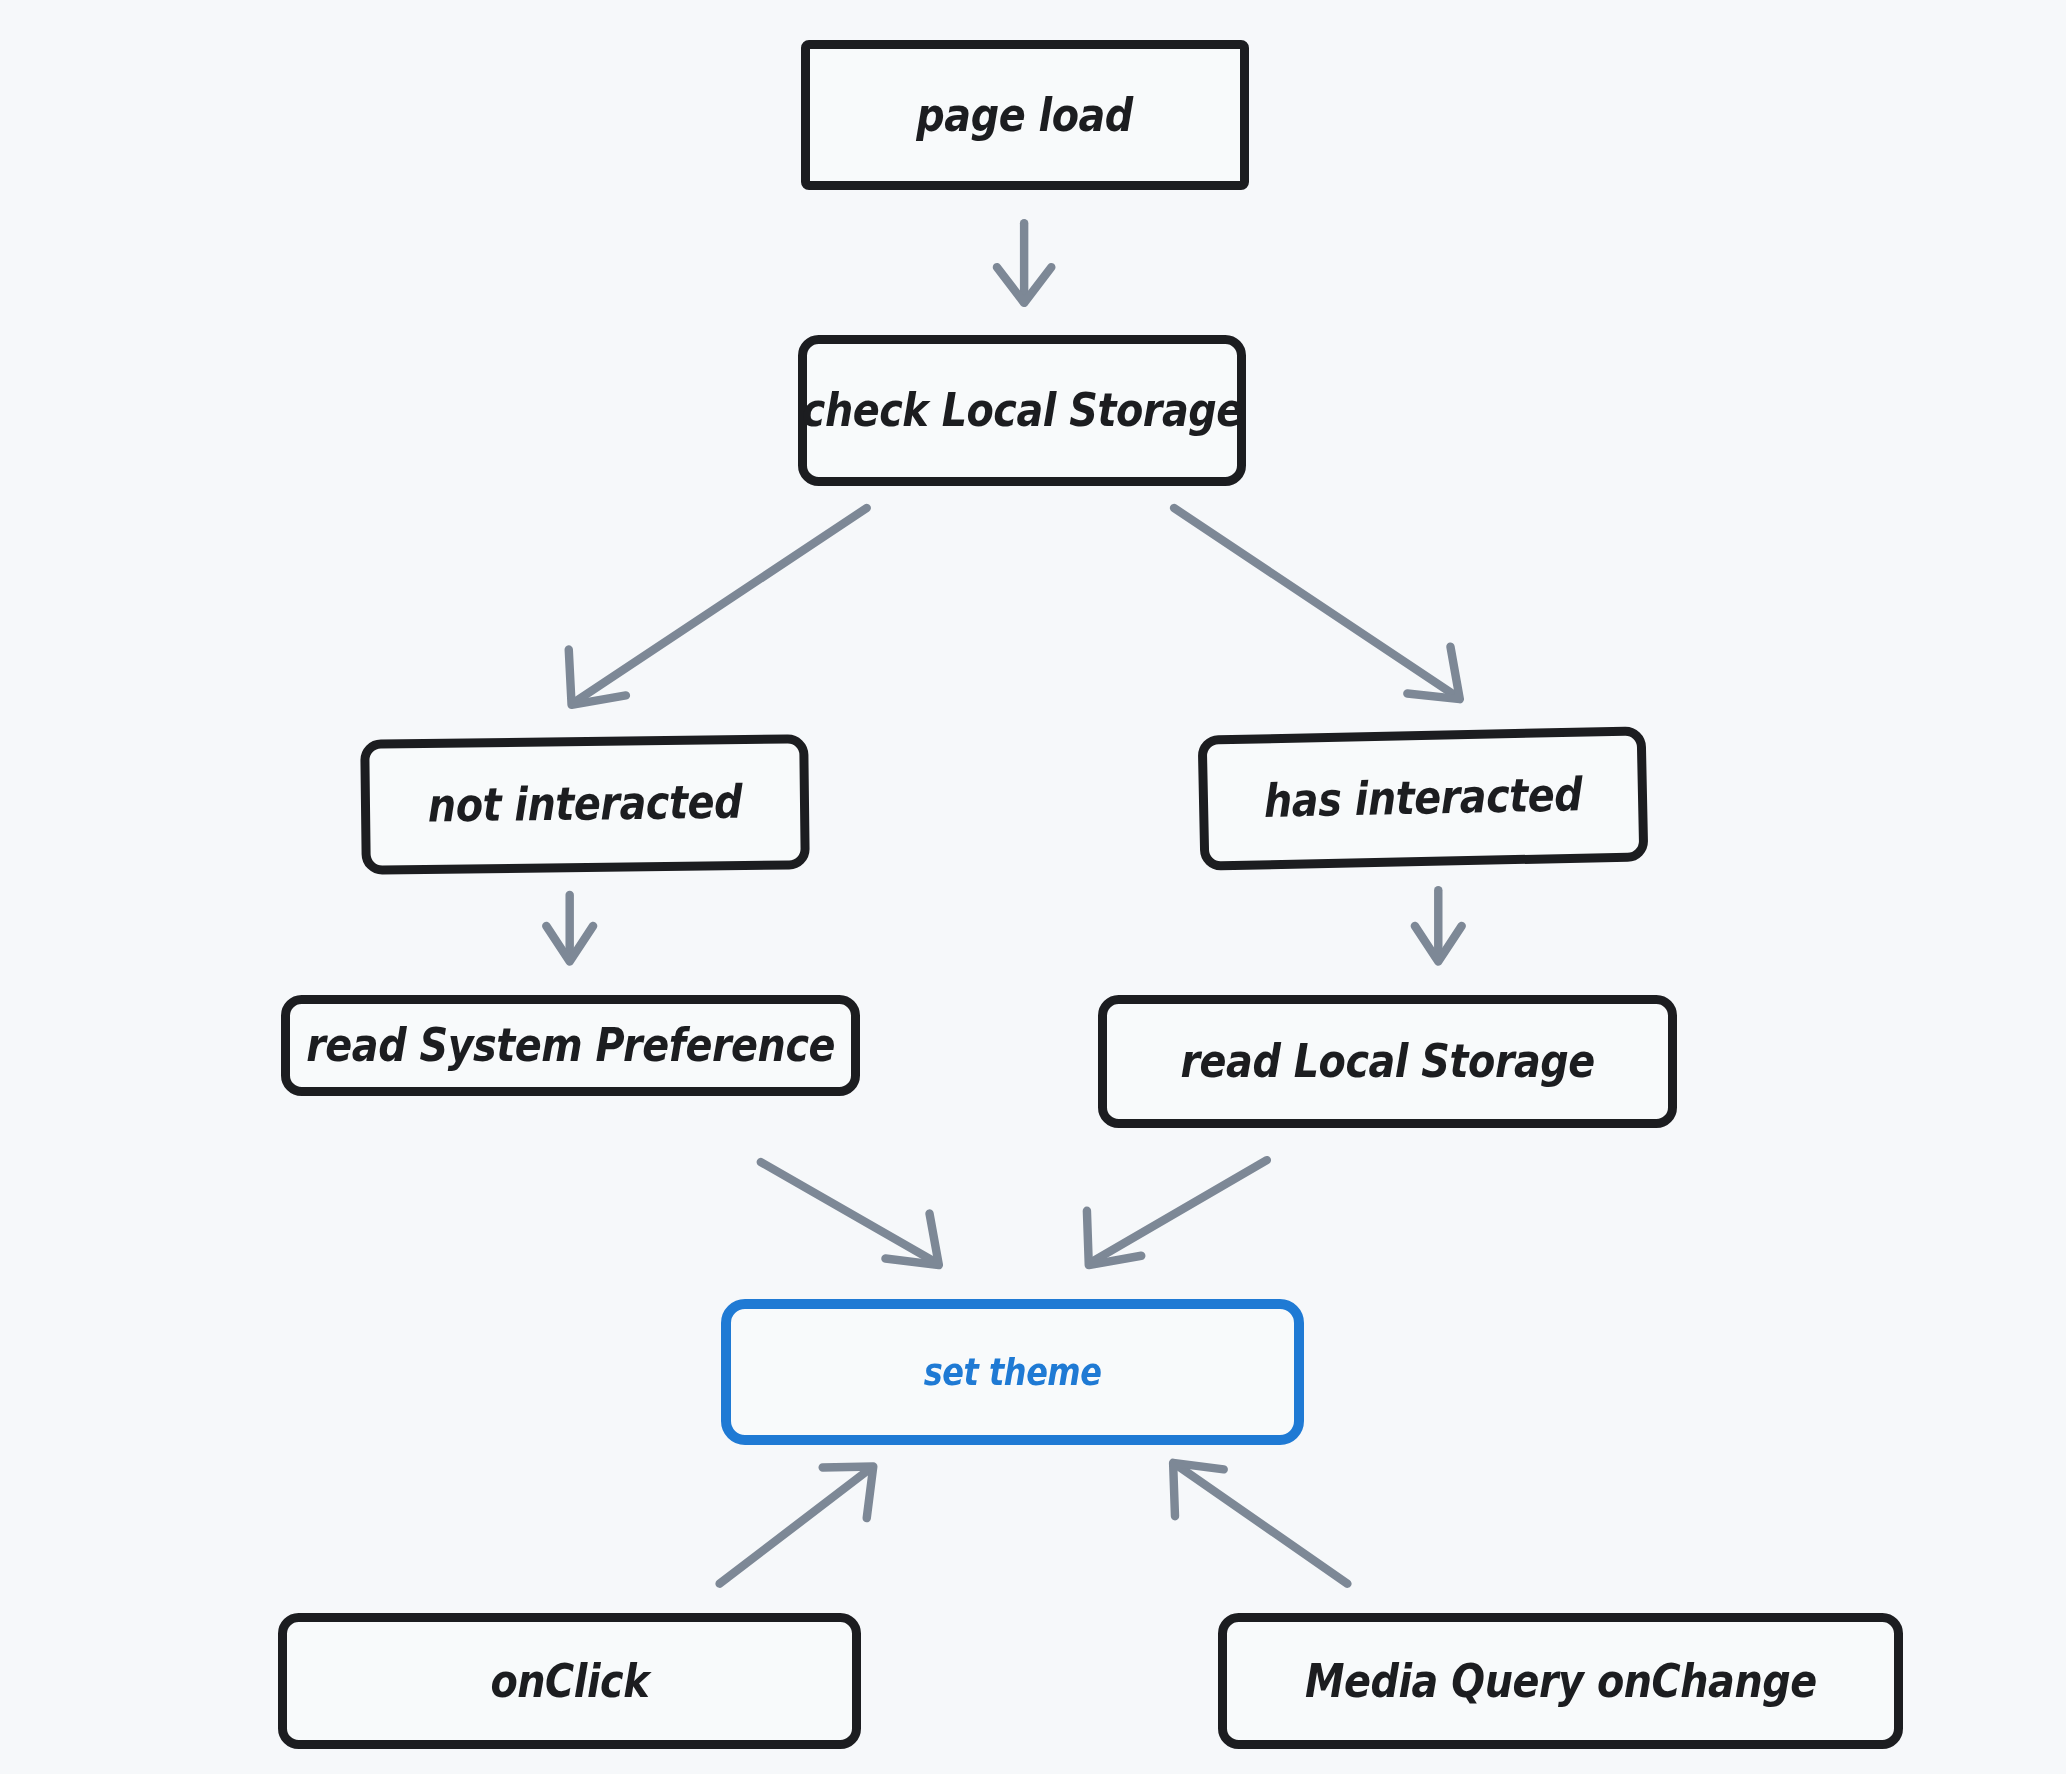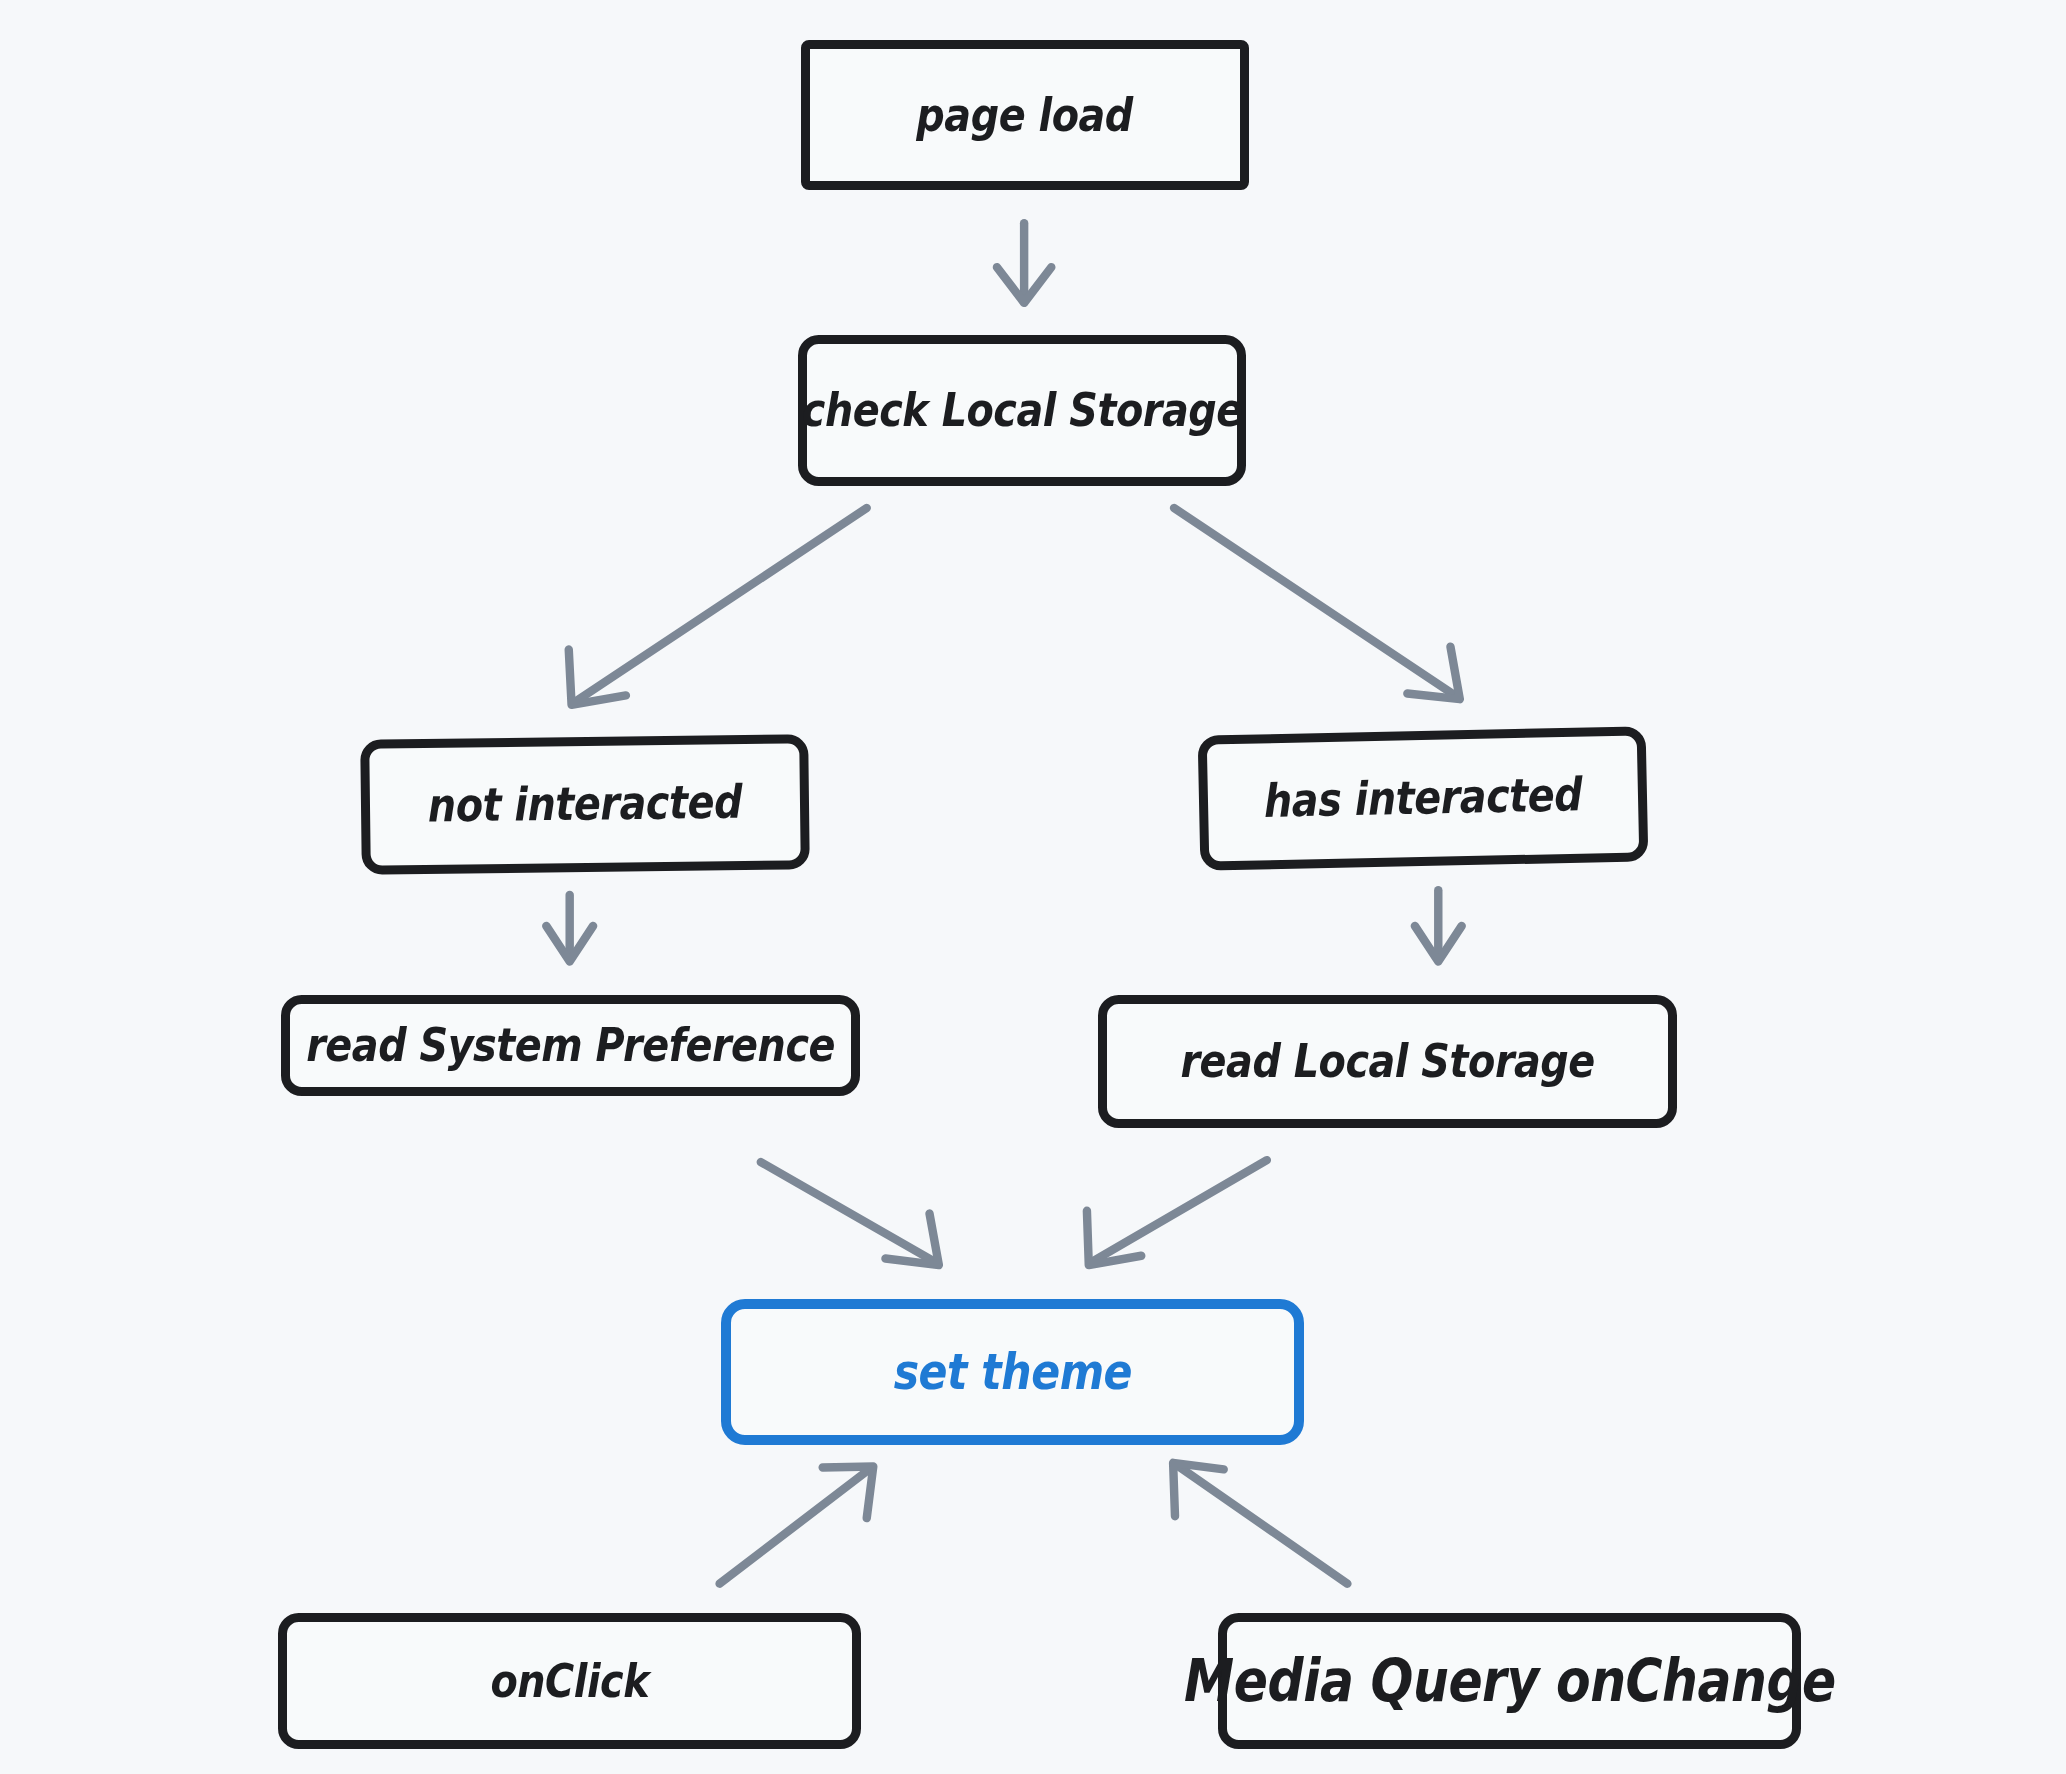--- a/index.html
+++ b/index.html
@@ -64,23 +64,23 @@
 
   
   #node-page-load        { left: 801px;  top: 40px;   width: 448px; height: 150px; font-size: 41px; border-radius: 8px; }
   #node-check-local      { left: 798px;  top: 335px;  width: 448px; height: 151px; font-size: 41px; }
   #node-not-interacted   { left: 361px;  top: 737px;  width: 448px; height: 135px;
                            font-size: 41px; transform: rotate(-0.7deg); }
   #node-has-interacted   { left: 1199px; top: 731px;  width: 448px; height: 135px;
                            font-size: 41px; transform: rotate(-1.2deg); }
   #node-read-system-pref { left: 281px;  top: 995px; width: 579px; height: 101px; font-size: 41px; }
   #node-read-local       { left: 1098px; top: 995px; width: 579px; height: 133px; font-size: 41px; }
-  #node-set-theme        { left: 721px;  top: 1299px; width: 583px; height: 146px; font-size: 44px; }
+  #node-set-theme        { left: 721px;  top: 1299px; width: 583px; height: 146px; font-size: 33px; }
   #node-on-click         { left: 278px;  top: 1613px; width: 583px; height: 136px; font-size: 41px; }
-  #node-media-query      { left: 1218px; top: 1613px; width: 583px; height: 136px; font-size: 52px; }
+  #node-media-query      { left: 1218px; top: 1613px; width: 685px; height: 136px; font-size: 41px; }
 </style>
 </head>
 <body>
 
 <div id="canvas">
 
   <svg id="edges" viewBox="0 0 2206 1894" width="2067" height="1775" aria-hidden="true">
     <g fill="none" stroke="#7d8896" stroke-width="9" stroke-linecap="round" stroke-linejoin="round">
 
       <g>

